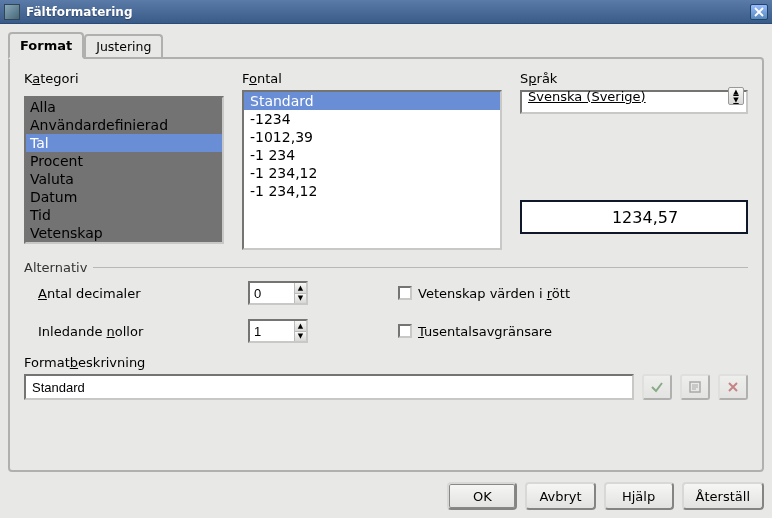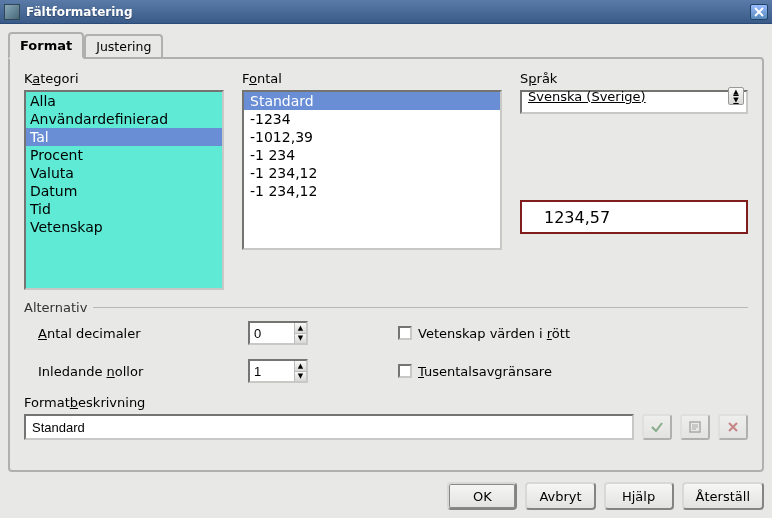--- a/index.html
+++ b/index.html
@@ -69,24 +69,25 @@
     flex:1;
     position:relative;
   }
 
   .row1 { display:flex; gap:18px; align-items:flex-start; }
   .col { display:flex; flex-direction:column; }
   .label { margin-bottom:4px; display:inline-block;}
   .ul { text-decoration:underline; }
 
   .listbox-wrap {
-    width:200px; height:200px;
-    border:2px inset #c8c8c6;
-    background:#5eead4;
+    width:200px; height:148px;
+    border:2px inset #c8c8c6;
+    background:#737373;
     display:flex;
+    margin-top:6px;
   }
   .listbox {
     flex:1; overflow-y:scroll;
     font-size:14px;
   }
   .listbox .item {
     padding:1px 4px;
     white-space:nowrap;
     cursor:default;
   }
@@ -119,23 +120,23 @@
     width:16px; height:18px;
     border:1px solid #999; border-radius:2px;
     background:linear-gradient(#f8f8f6,#d8d8d6);
     display:flex; flex-direction:column;
   }
   .combo .spin .btn { flex:1; display:flex; align-items:center; justify-content:center; font-size:7px; cursor:pointer;}
 
   .preview {
     margin-top:86px;
     height:34px;
-    border:2px solid #7f1d1d;
-    background:#fff;
-    display:flex; align-items:center; justify-content:flex-start;
+    border:2px solid #0f172a;
+    background:#fff;
+    display:flex; align-items:center; justify-content:center;
     font-size:16px;
     padding-left:22px;
   }
 
   
   .frame {
     margin-top:10px;
   }
   .frame-label { color:#333; margin-bottom:6px; display:flex; align-items:center; gap:6px;}
   .frame-label .line { flex:1; height:1px; background:#b8b8b6; }

